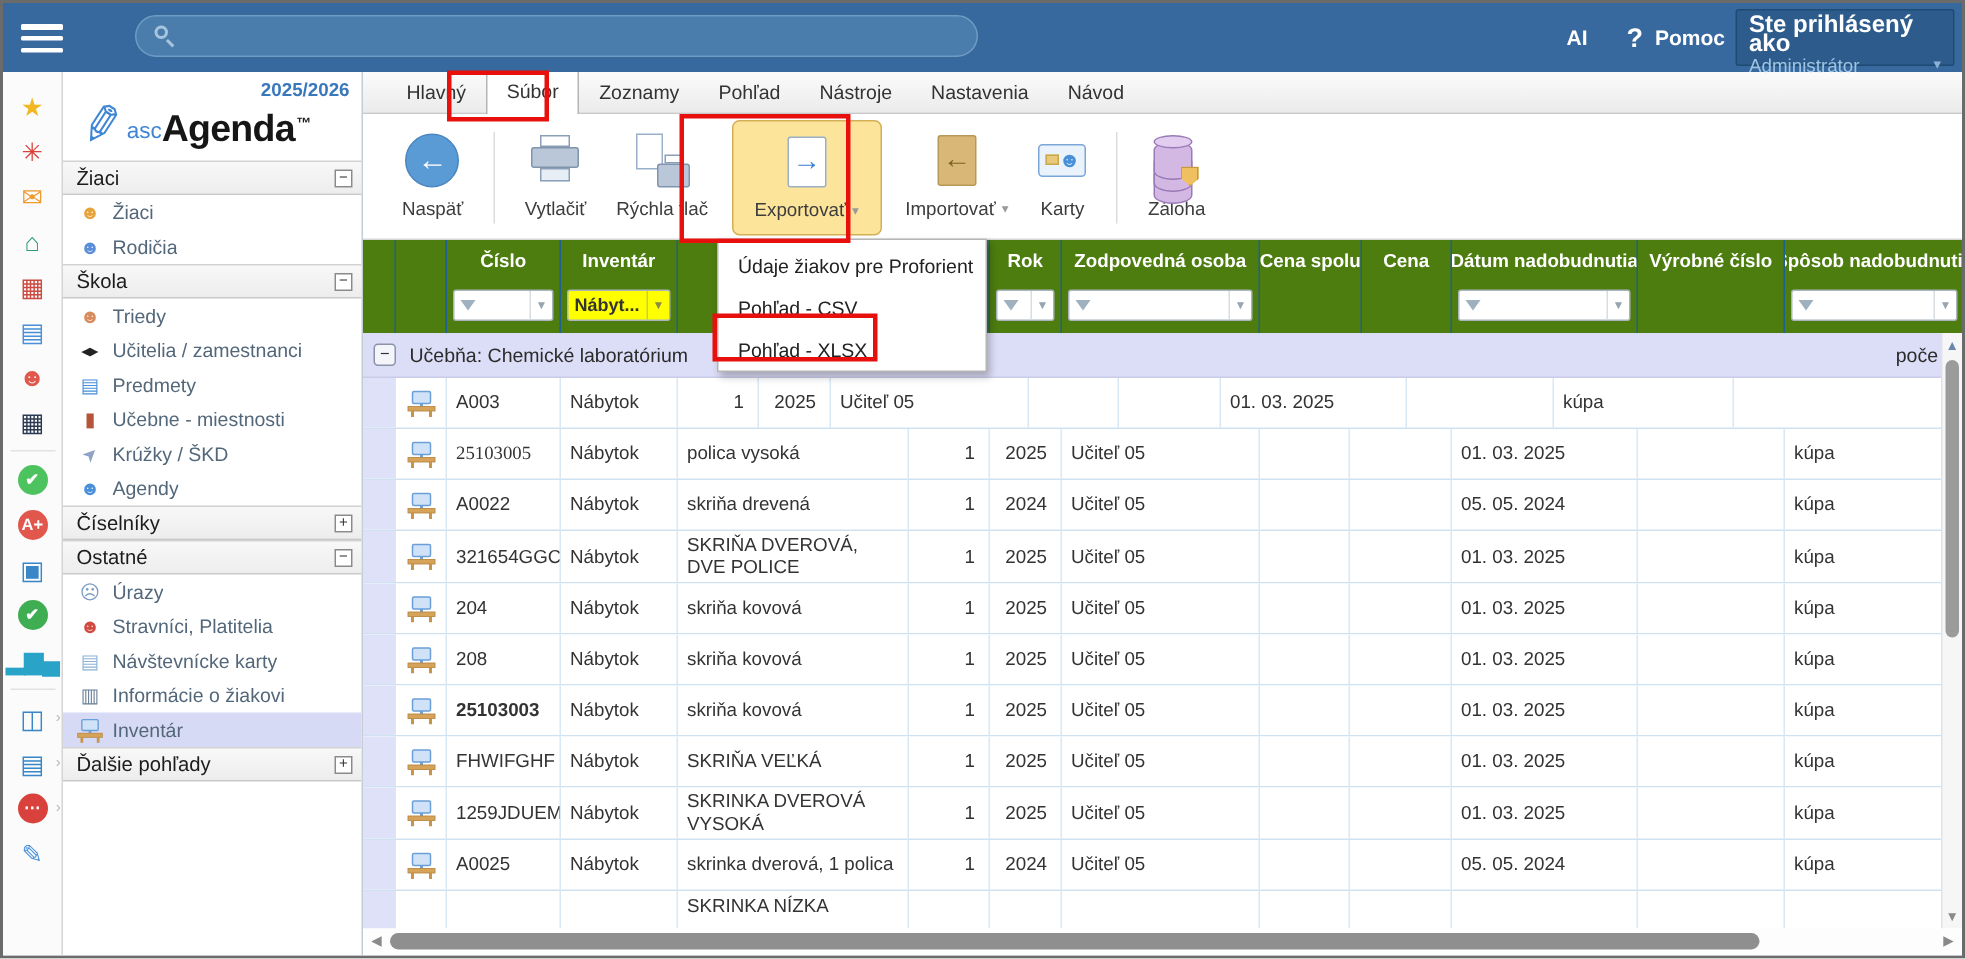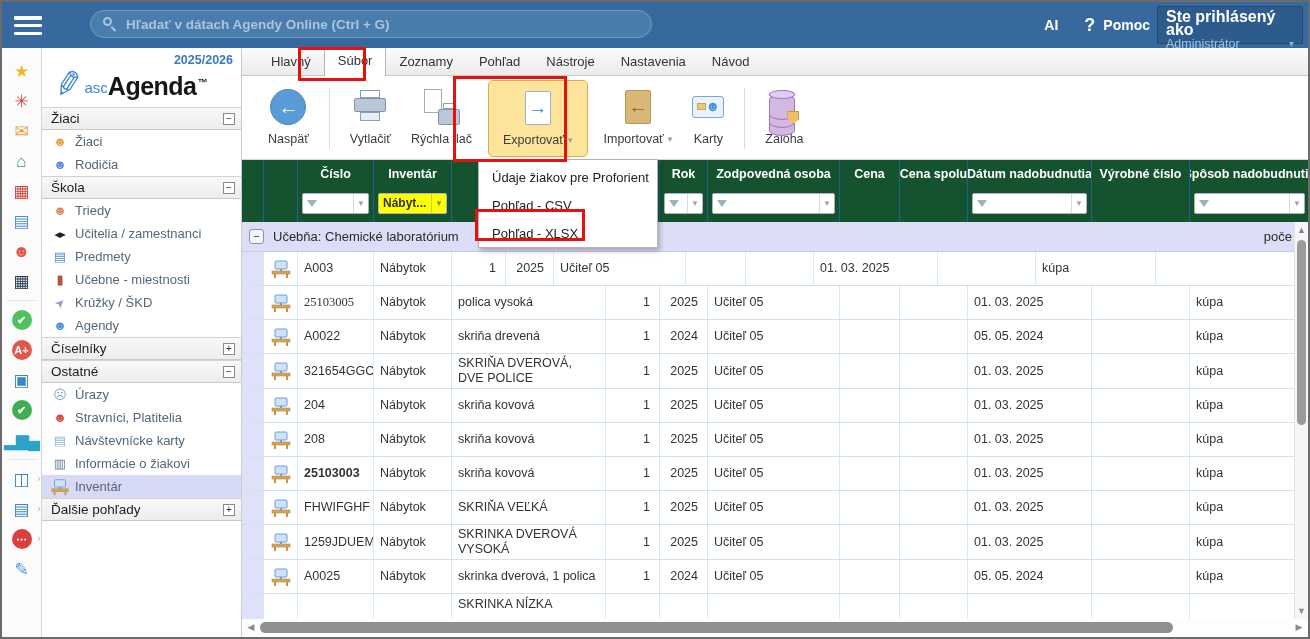--- a/index.html
+++ b/index.html
@@ -83,21 +83,21 @@
   .chip{position:absolute;left:4px;top:6px;width:9px;height:7px;background:#e8c87a;border:1px solid #c8a84b;}
   .cperson{position:absolute;right:3px;top:1px;color:#4a90d9;font-size:14px;}
   .icdb{position:relative;width:30px;height:34px;}
   .dbbody{position:absolute;left:0;top:4px;width:26px;height:26px;background:#d4b8e4;border:1px solid #9a7ab8;border-radius:13px/6px;}
   .dbb2{top:12px;}.dbb3{top:20px;}
   .dbtop{position:absolute;left:0;top:0;width:26px;height:9px;background:#e2cdf0;border:1px solid #9a7ab8;border-radius:50%;}
   .dbshield{position:absolute;right:0;bottom:0;width:12px;height:13px;background:#f0c060;border:1px solid #c89840;clip-path:polygon(0 0,100% 0,100% 62%,50% 100%,0 62%);}
 
   
   .tablewrap{flex:1;position:relative;overflow:hidden;}
-  .thead{height:62px;background:#14532d;display:flex;}
+  .thead{height:62px;background:#4d7c0f;display:flex;}
   .hcol{border-right:1px solid #1f5f92;display:flex;flex-direction:column;flex:0 0 auto;overflow:hidden;}
   .hlabel{height:28px;display:flex;align-items:center;justify-content:center;color:#fff;font-weight:bold;font-size:12.5px;white-space:nowrap;overflow:hidden;padding:0 2px;}
   .hfilter{height:26px;margin-top:2px;display:flex;align-items:center;}
   .fbox{flex:1;height:21px;margin:0 4px;background:#fff;border:1px solid #a9b4bd;border-radius:2px;display:flex;align-items:center;padding-left:4px;cursor:pointer;overflow:hidden;}
   .fbox.active{background:#ffff00;}
   .funnel{width:0;height:0;border:5px solid transparent;border-top:7px solid #9fb0be;margin-top:6px;flex:0 0 auto;}
   .fval{font-size:12px;font-weight:bold;color:#333;white-space:nowrap;}
   .fdrop{margin-left:auto;width:15px;height:100%;display:flex;align-items:center;justify-content:center;color:#98a4ae;font-size:8px;border-left:1px solid #d8dde1;flex:0 0 auto;}
   .fbox.active .fdrop{border-left-color:#cfcf3a;color:#8a8a44;}
 
@@ -141,21 +141,20 @@
     <div class="hamburger">
         <span></span>
         <span></span>
         <span></span>
       </div>
     <div class="search">
       <span class="mag">
           <span class="magc"></span>
           <span class="magh"></span>
         </span>
-      <span class="ph">Hľadať v dátach Agendy Online (Ctrl + G)</span>
     </div>
     <div class="tbright">
       <span class="ai">AI</span>
       <span class="help">
         <span class="qmark">?</span>
         <span>Pomoc</span>
       </span>
     </div>
     <div class="userbox">
       <div class="ucaption">Ste prihlásený ako</div>
@@ -458,26 +457,26 @@
             </div>
             <div class="hcol" style="width: 132px;">
               <div class="hlabel">Zodpovedná osoba</div>
               <div class="hfilter">
                 <div class="fbox">
                   <span class="funnel"></span>
                   <span class="fdrop">▼</span>
                 </div>
               </div>
             </div>
+            <div class="hcol" style="width: 68px;">
+              <div class="hlabel">Cena spolu</div>
+              <div class="hfilter"></div>
+            </div>
             <div class="hcol" style="width: 60px;">
               <div class="hlabel">Cena</div>
-              <div class="hfilter"></div>
-            </div>
-            <div class="hcol" style="width: 68px;">
-              <div class="hlabel">Cena spolu</div>
               <div class="hfilter"></div>
             </div>
             <div class="hcol" style="width: 124px;">
               <div class="hlabel">Dátum nadobudnutia</div>
               <div class="hfilter">
                 <div class="fbox">
                   <span class="funnel"></span>
                   <span class="fdrop">▼</span>
                 </div>
               </div>

